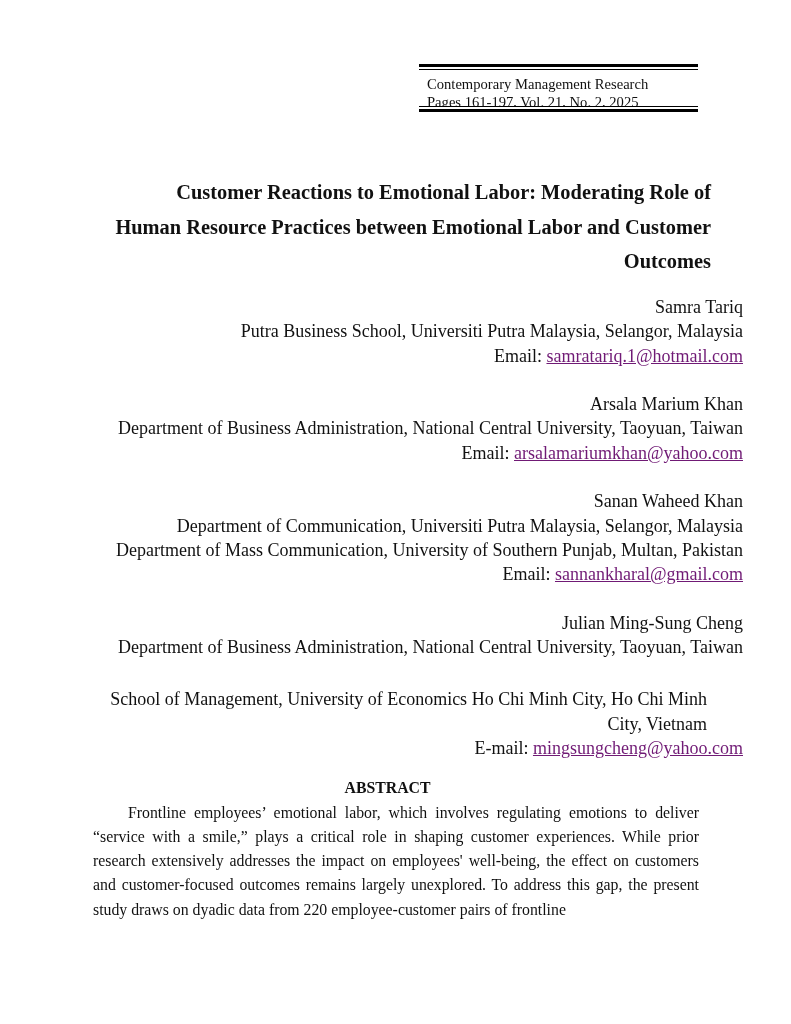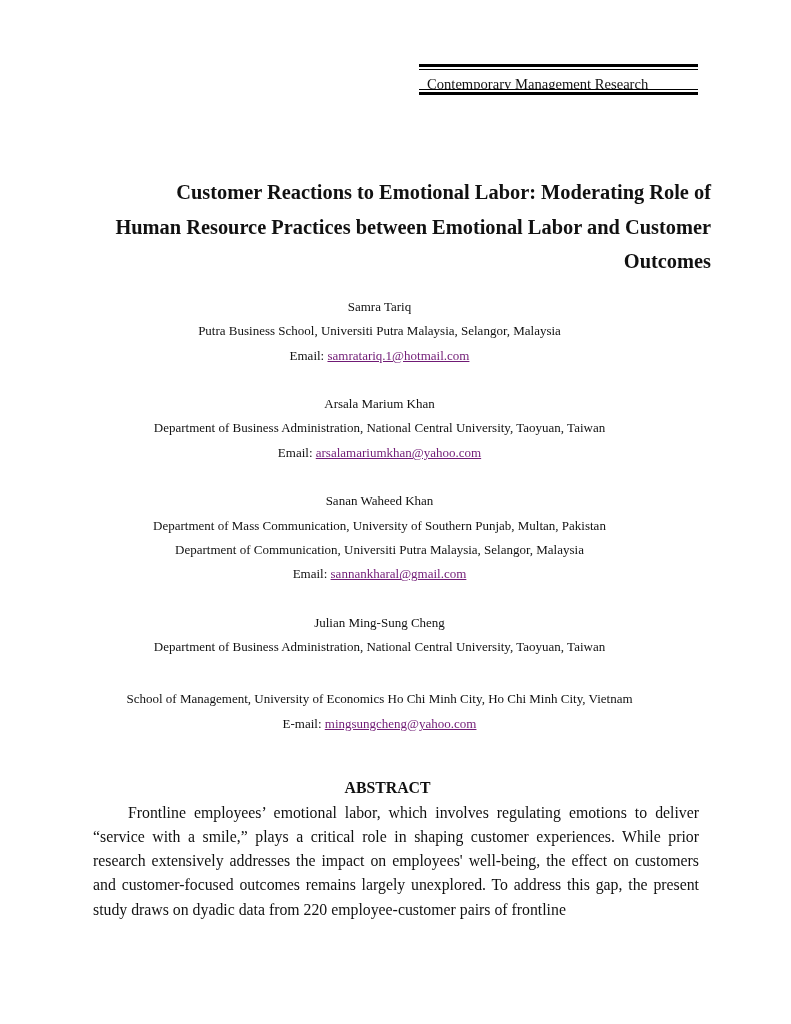--- a/index.html
+++ b/index.html
@@ -55,25 +55,25 @@
       width: 631px;
       top: 175px;
       text-align: right;
       font-weight: bold;
       font-size: 20.4px;
       line-height: 34.5px;
       color: #111;
     }
     .authors {
       position: absolute;
-      left: 44px;
+      left: 72px;
       width: 671px;
       top: 295px;
-      text-align: center;
-      font-size: 13px;
+      text-align: right;
+      font-size: 18px;
       line-height: 24.3px;
     }
     .author-block {
       margin-bottom: 24.3px;
     }
     .author-block .aff, .author-block .name, .author-block .email-line {
       display: block;
     }
     .aff-wrap {
       display: block;
@@ -105,20 +105,21 @@
       text-indent: 35px;
       margin: 0;
     }
   </style>
 </head>
 <body>
 
 <div class="journal-box">
   <div class="rule-top"></div>
   <div class="jline">Contemporary Management Research</div>
+  <div class="jline">Pages 161-197, Vol. 21, No. 2, 2025</div>
   <div class="rule-bottom"></div>
 </div>
 
 <h1 class="title" style="margin:0;">
   <span style="display:block">Customer Reactions to Emotional Labor: Moderating Role of</span>
   <span style="display:block">Human Resource Practices between Emotional Labor and Customer</span>
   <span style="display:block">Outcomes</span>
 </h1>
 
 <div class="authors">
@@ -134,22 +135,22 @@
   <div class="author-block">
     <span class="name">Arsala Marium Khan</span>
     <span class="aff">Department of Business Administration, National Central University, Taoyuan, Taiwan</span>
     <span class="email-line">
       <span>Email: </span><a class="email" href="mailto:arsalamariumkhan@yahoo.com">arsalamariumkhan@yahoo.com</a>
     </span>
   </div>
 
   <div class="author-block">
     <span class="name">Sanan Waheed Khan</span>
+    <span class="aff">Department of Communication, Universiti Putra Malaysia, Selangor, Malaysia</span>
     <span class="aff">Department of Mass Communication, University of Southern Punjab, Multan, Pakistan</span>
-    <span class="aff">Department of Communication, Universiti Putra Malaysia, Selangor, Malaysia</span>
     <span class="email-line">
       <span>Email: </span><a class="email" href="mailto:sannankharal@gmail.com">sannankharal@gmail.com</a>
     </span>
   </div>
 
   <div class="author-block">
     <span class="name">Julian Ming-Sung Cheng</span>
     <span class="aff">Department of Business Administration, National Central University, Taoyuan, Taiwan</span>
     <span class="aff aff-wrap">School of Management, University of Economics Ho Chi Minh City, Ho Chi Minh City, Vietnam</span>
     <span class="email-line">

